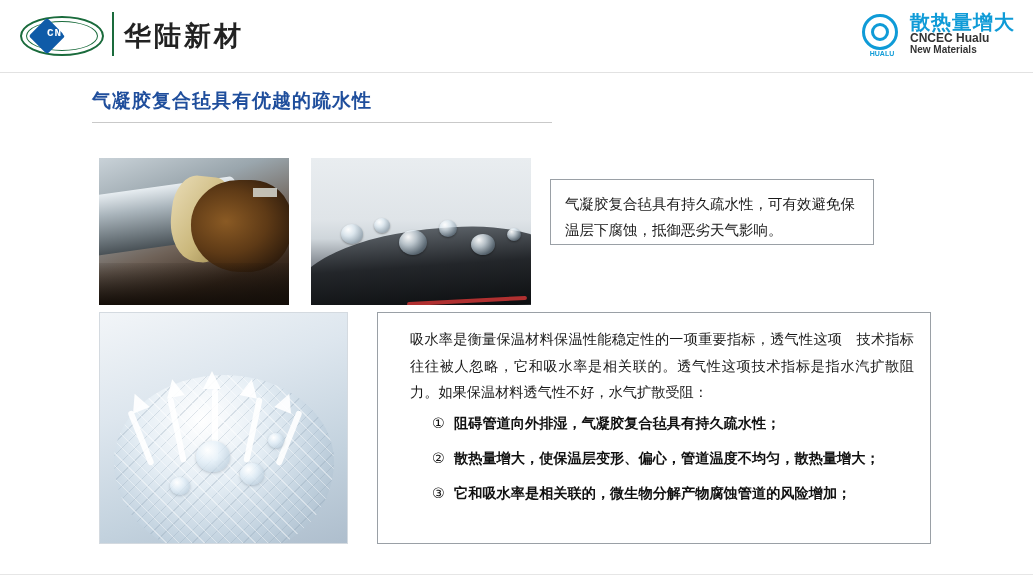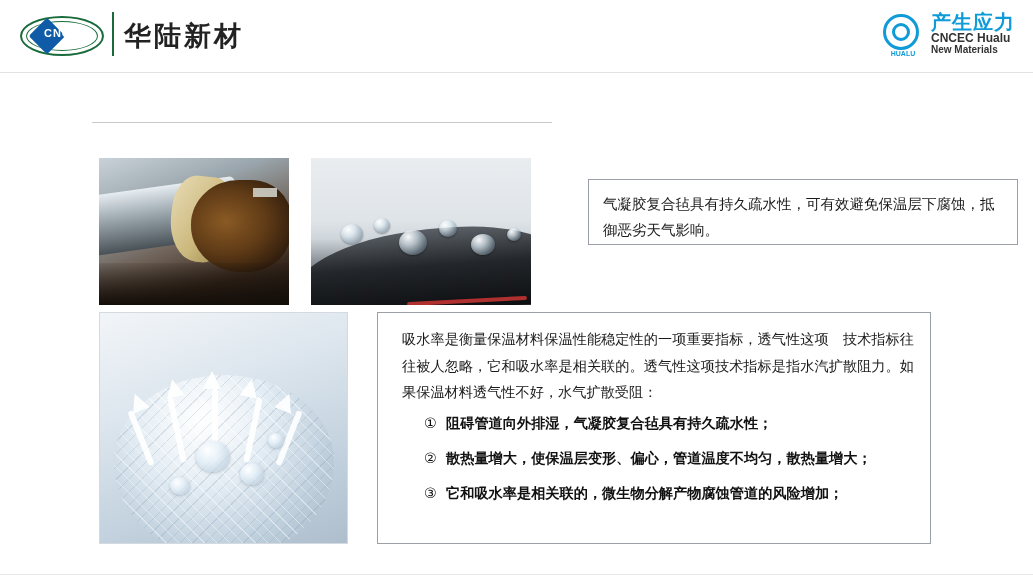--- a/index.html
+++ b/index.html
@@ -70,20 +70,21 @@
     position: absolute;
     left: 16px;
     top: 13px;
     width: 60px;
     text-align: center;
     font-size: 11px;
     font-weight: bold;
     color: #ffffff;
     letter-spacing: 1px;
     z-index: 2;
+    font-family: Liberation Mono, monospace;
   }
   .header-divider {
     position: absolute;
     left: 112px;
     top: 12px;
     width: 2px;
     height: 44px;
     background: #1a6b3c;
   }
   .header-title-cn {
@@ -323,43 +324,43 @@
   }
   .img-arrows .wdrop {
     position: absolute;
     border-radius: 50%;
     background: radial-gradient(circle at 35% 30%, rgba(255,255,255,0.98) 0%, rgba(226,238,247,0.8) 40%, rgba(150,175,195,0.6) 100%);
     box-shadow: 0 1px 3px rgba(80,100,120,0.35);
   }
   
   .box-top {
     position: absolute;
-    left: 588px;
+    left: 550px;
     top: 179px;
-    width: 430px;
+    width: 324px;
     height: 66px;
     border: 1px solid #9aa0a6;
     background: #ffffff;
     box-sizing: border-box;
     padding: 11px 14px;
     font-size: 14.5px;
     line-height: 26px;
     color: #1a1a1a;
     font-family: "DejaVu Sans", "Liberation Sans", sans-serif;
   }
   .box-main {
     position: absolute;
     left: 377px;
     top: 312px;
     width: 554px;
     height: 232px;
     border: 1px solid #9aa0a6;
     background: #ffffff;
     box-sizing: border-box;
-    padding: 13px 16px 10px 24px;
+    padding: 13px 16px 10px 32px;
     font-family: "DejaVu Sans", "Liberation Sans", sans-serif;
   }
   .box-main .para {
     font-size: 14.2px;
     line-height: 26.5px;
     color: #1a1a1a;
     text-align: justify;
     margin: 0 0 6px 0;
   }
   .box-main .bullets {
@@ -415,27 +416,28 @@
     <div class="header-divider"></div>
     <div class="header-title-cn">华陆新材</div>
 
     <div class="logo-right">
       <div class="hualu-mark">
         <div class="ring"></div>
         <div class="ring2"></div>
         <div class="hualu-label">HUALU</div>
       </div>
       <div class="hualu-text">
-        <div class="hualu-cn">产生应力</div>
+        <div class="hualu-cn">散热量增大</div>
         <div class="hualu-en1">CNCEC Hualu</div>
         <div class="hualu-en2">New Materials</div>
       </div>
     </div>
   </div>
 
+  <div class="slide-title">气凝胶复合毡具有优越的疏水性</div>
   <div class="title-rule"></div>
 
   <div class="img-pipe">
     <div class="pipe-body"></div>
     <div class="insul"></div>
     <div class="rust"></div>
     <div class="tag"></div>
     <div class="dark-bottom"></div>
   </div>
 

